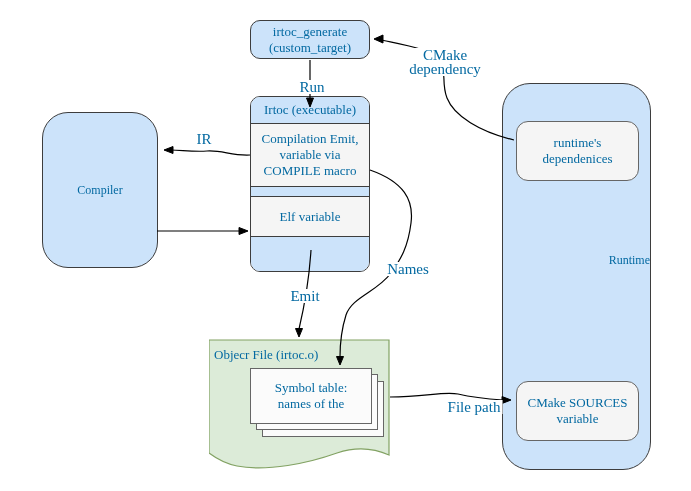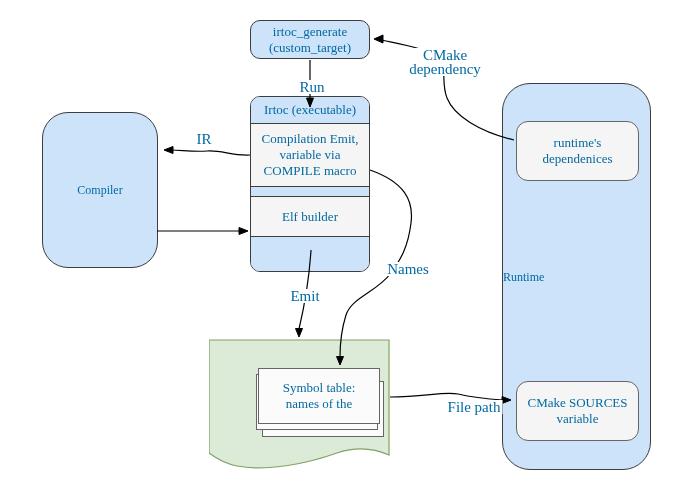--- a/index.html
+++ b/index.html
@@ -24,29 +24,29 @@
   #irtoc .hdr{height:26px;background:var(--blue,#cce3fa);}
   #irtoc .cu{height:62px;background:var(--gray,#f5f5f5);border-top:1px solid var(--blue_border,#3d3d3d);}
   #irtoc .band{height:9px;background:var(--blue,#cce3fa);border-top:1px solid var(--blue_border,#3d3d3d);}
   #irtoc .elf{height:39px;background:var(--gray,#f5f5f5);border-top:1px solid var(--blue_border,#3d3d3d);}
   #irtoc .foot{flex:1;background:var(--blue,#cce3fa);border-top:1px solid var(--blue_border,#3d3d3d);}
   
   #runtime{left:502px;top:73px;width:149px;height:387px;border-radius:28px;margin-top:10px;}
   #runtime .inner{position:absolute;left:13px;width:121px;height:58px;border-radius:12px;}
   #runtime-deps{top:37px;}
   #runtime-sources{top:297px;}
-  #runtime-label{position:absolute;left:0;top:185px;width:100%;text-align:left;}
+  #runtime-label{position:absolute;left:0;top:168px;width:100%;text-align:right;}
   
   #objectfile-svg{position:absolute;left:209px;top:338px;width:182px;height:138px;}
   #objectfile-title{position:absolute;left:214px;top:347px;font-size:13px;}
   .paper{position:absolute;width:122px;height:56px;background:var(--paper,#fbfbfb);
          border:1px solid var(--gray_border,#666);box-sizing:border-box;}
   #paper-back{left:262px;top:381px;}
   #paper-mid{left:256px;top:374px;}
-  #paper-front{left:250px;top:368px;margin-left:8px;}
+  #paper-front{left:250px;top:368px;}
 
   
   #arrows{position:absolute;left:0;top:0;z-index:10;pointer-events:none;}
   #arrows path{fill:none;stroke:var(--arrow,#000);stroke-width:1.2px;}
   #arrows polygon{fill:var(--arrow,#000);stroke:var(--arrow,#000);}
 
   
   .elabel{position:absolute;z-index:20;transform:translate(-50%,-50%);
           background:#fff;padding:0 2px;font-size:15px;line-height:14px;
           text-align:center;white-space:nowrap;}
@@ -69,40 +69,41 @@
     <div class="hdr center fs13">
       <div>Irtoc (executable)</div>
     </div>
     <div class="cu center fs13">
       <div>Compilation Emit,</div>
       <div>variable via</div>
       <div>COMPILE macro</div>
     </div>
     <div class="band"></div>
     <div class="elf center fs13">
-      <div>Elf builder</div>
+      <div>Elf variable</div>
     </div>
     <div class="foot"></div>
   </div>
 
   <div id="runtime" class="node blue">
     <div id="runtime-deps" class="inner graybox center fs13">
       <div>runtime's</div>
       <div>dependenices</div>
     </div>
     <div id="runtime-label" class="fs14">Runtime</div>
     <div id="runtime-sources" class="inner graybox center fs13">
       <div>CMake SOURCES</div>
       <div>variable</div>
     </div>
   </div>
 
   <svg id="objectfile-svg" viewBox="0 0 182 138">
     <path d="M0,2 L180,2 L180,117 C162,109 143,110 128,115 C100,125 58,134 28,128 C18,126 8,121 0,115 Z" style="fill:var(--green,#dcebd8);stroke:var(--green_border,#82a263);stroke-width:1.2"></path>
   </svg>
+  <div id="objectfile-title">Objecr File (irtoc.o)</div>
 
   <div id="paper-back" class="paper"></div>
   <div id="paper-mid" class="paper"></div>
   <div id="paper-front" class="paper center fs13">
     <div>Symbol table:</div>
     <div>names of the</div>
   </div>
 
   <svg id="arrows" width="691" height="491" viewBox="0 0 691 491">
     <path d="M310,60 L310,99"></path>

